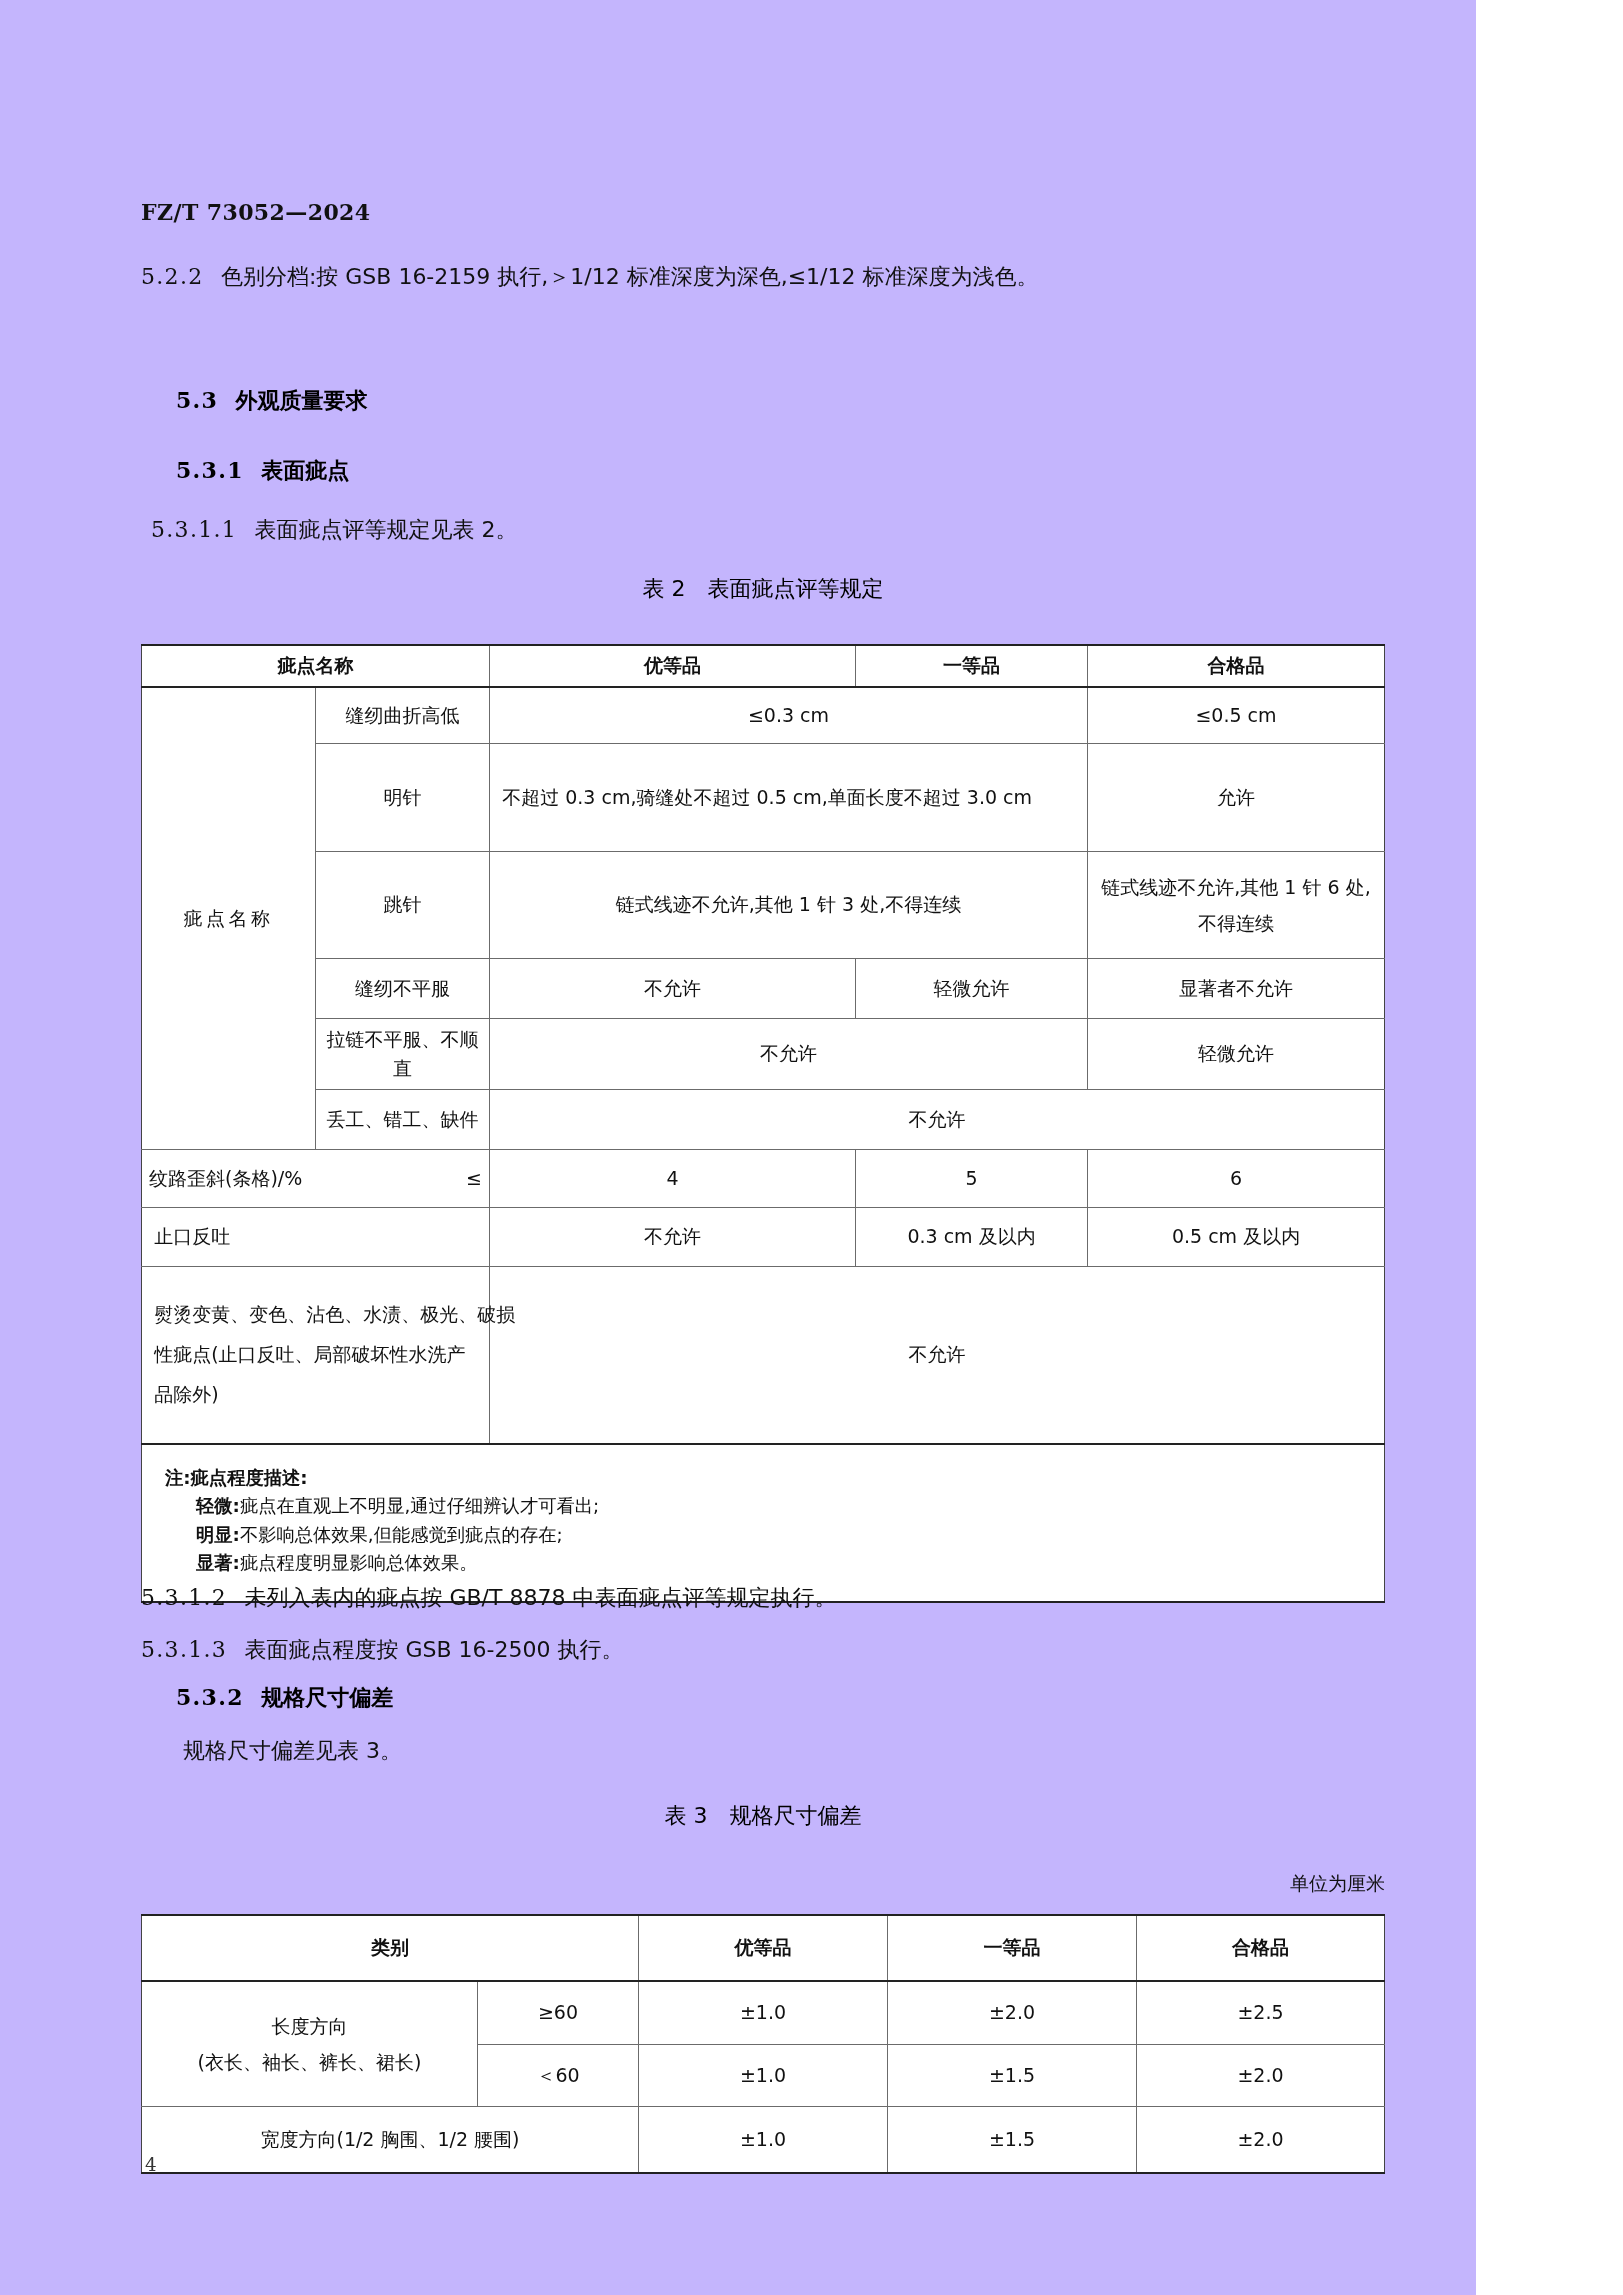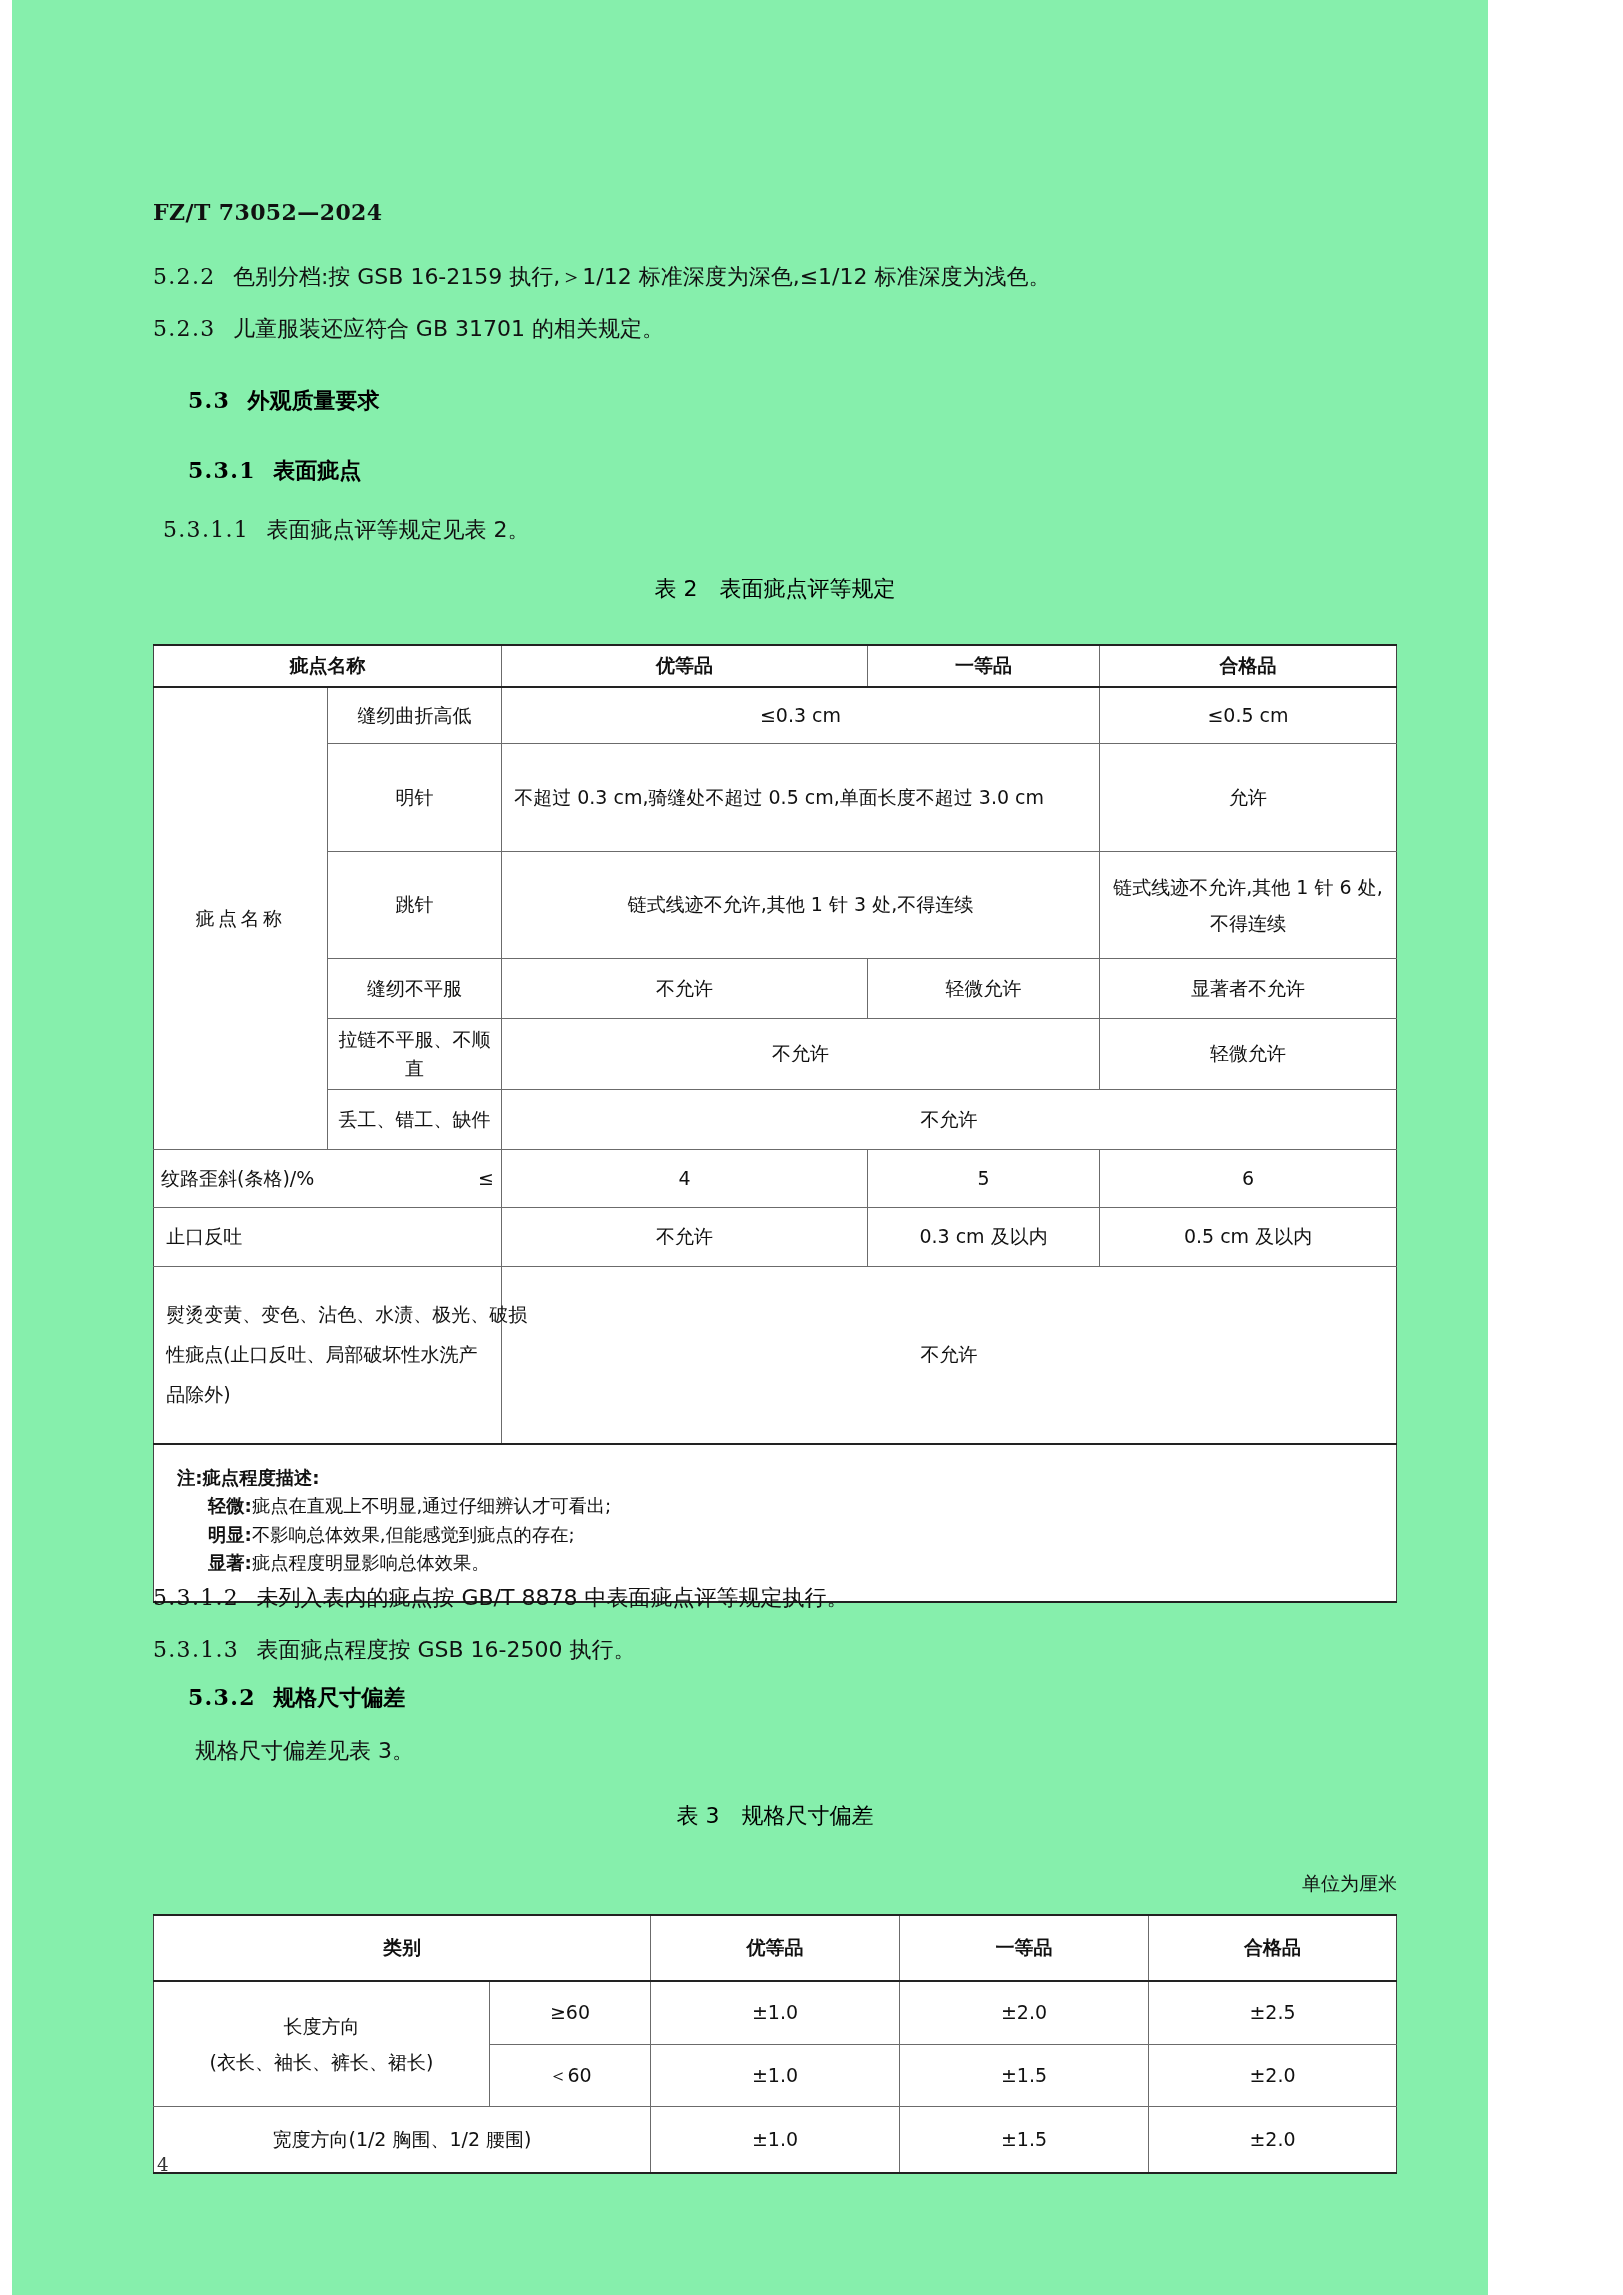--- a/index.html
+++ b/index.html
@@ -10,24 +10,24 @@
   body {
     width: 1624px;
     height: 2295px;
     font-family: "DejaVu Sans", "Liberation Sans", sans-serif;
     color: #1a1a1a;
     position: relative;
     overflow: hidden;
   }
   .page {
     position: absolute;
-    left: 12px; top: 0;
+    left: 0; top: 0;
     width: 1476px;
     height: 2295px;
-    background: #86efac;
+    background: #c4b5fd;
   }
 
   
   .doc-header {
     position: absolute;
     left: 141px;
     top: 199px;
     font-family: "DejaVu Serif", "Liberation Serif", serif;
     font-weight: bold;
     font-size: 22px;
@@ -138,23 +138,20 @@
 <body>
 
 <div class="page">
 
   <div class="doc-header">FZ/T 73052—2024</div>
 
   <div class="para" style="left:141px; top:260px;">
     <span class="num">5.2.2</span><span class="gap"></span><span class="txt">色别分档:按 GSB 16-2159 执行,＞1/12 标准深度为深色,≤1/12 标准深度为浅色。</span>
   </div>
 
-  <div class="para" style="left:141px; top:312px;">
-    <span class="num">5.2.3</span><span class="gap"></span><span class="txt">儿童服装还应符合 GB 31701 的相关规定。</span>
-  </div>
 
   <div class="heading" style="left:141px; top:386px;">
     <span class="num">5.3</span><span class="gap"></span><span>外观质量要求</span>
   </div>
 
   <div class="heading" style="left:141px; top:456px;">
     <span class="num">5.3.1</span><span class="gap"></span><span>表面疵点</span>
   </div>
 
   <div class="para" style="left:141px; top:513px;margin-left:10px;">

